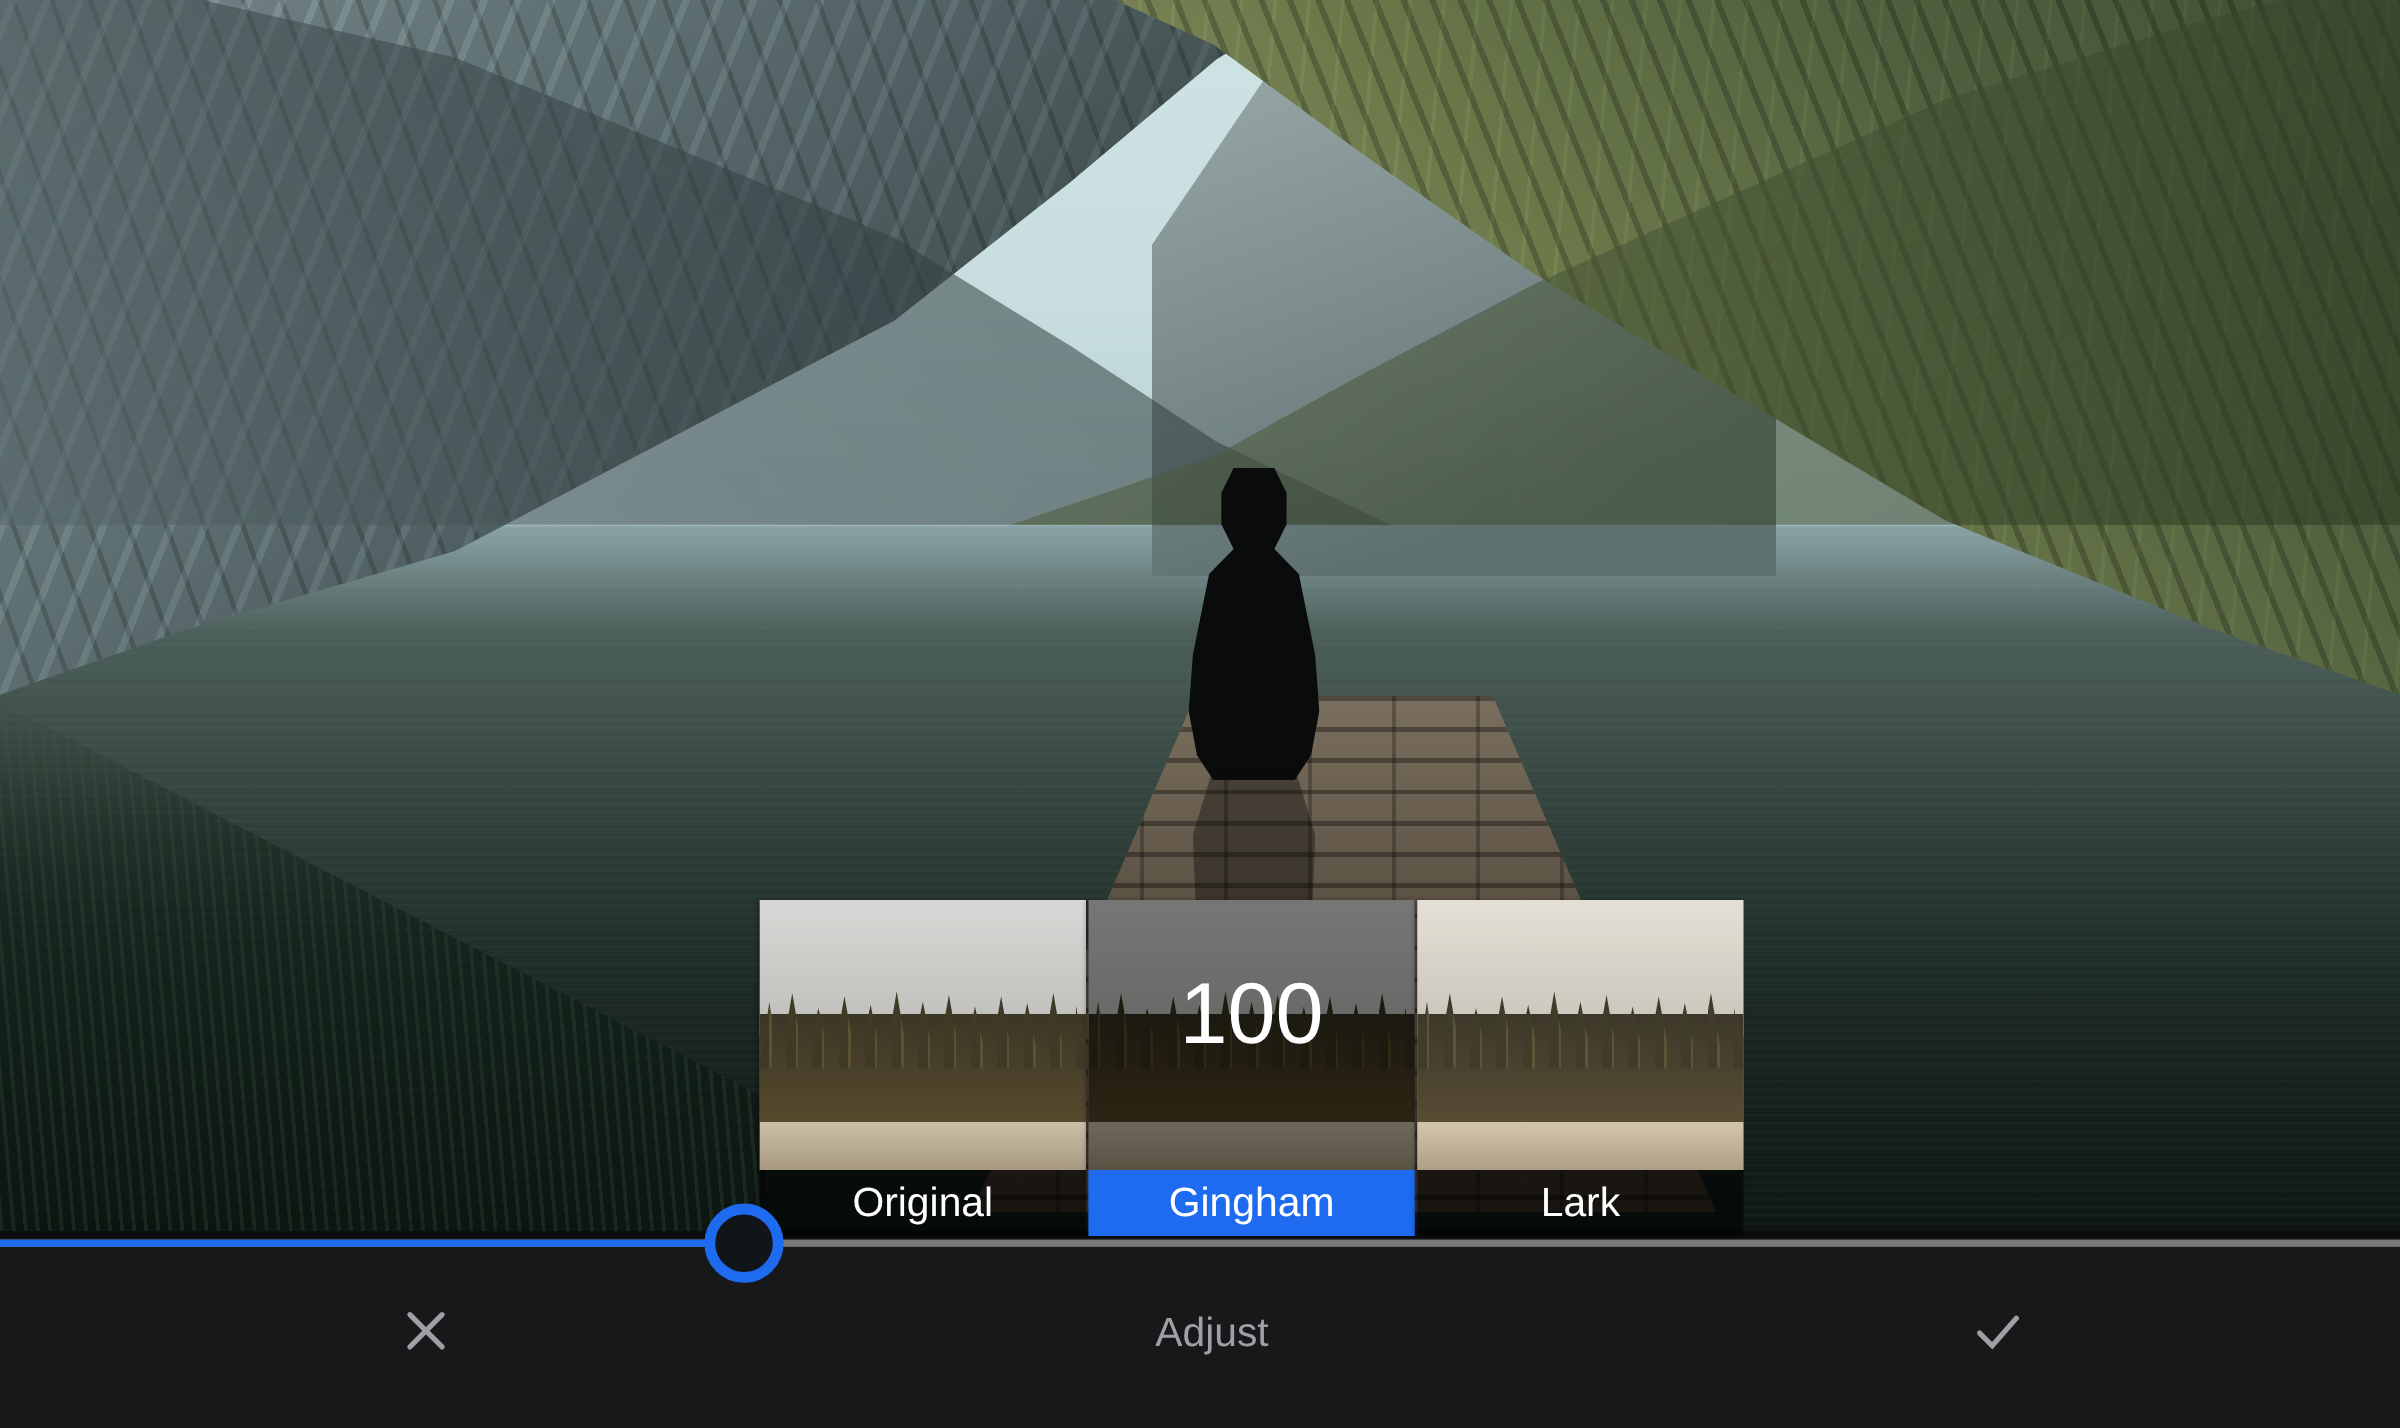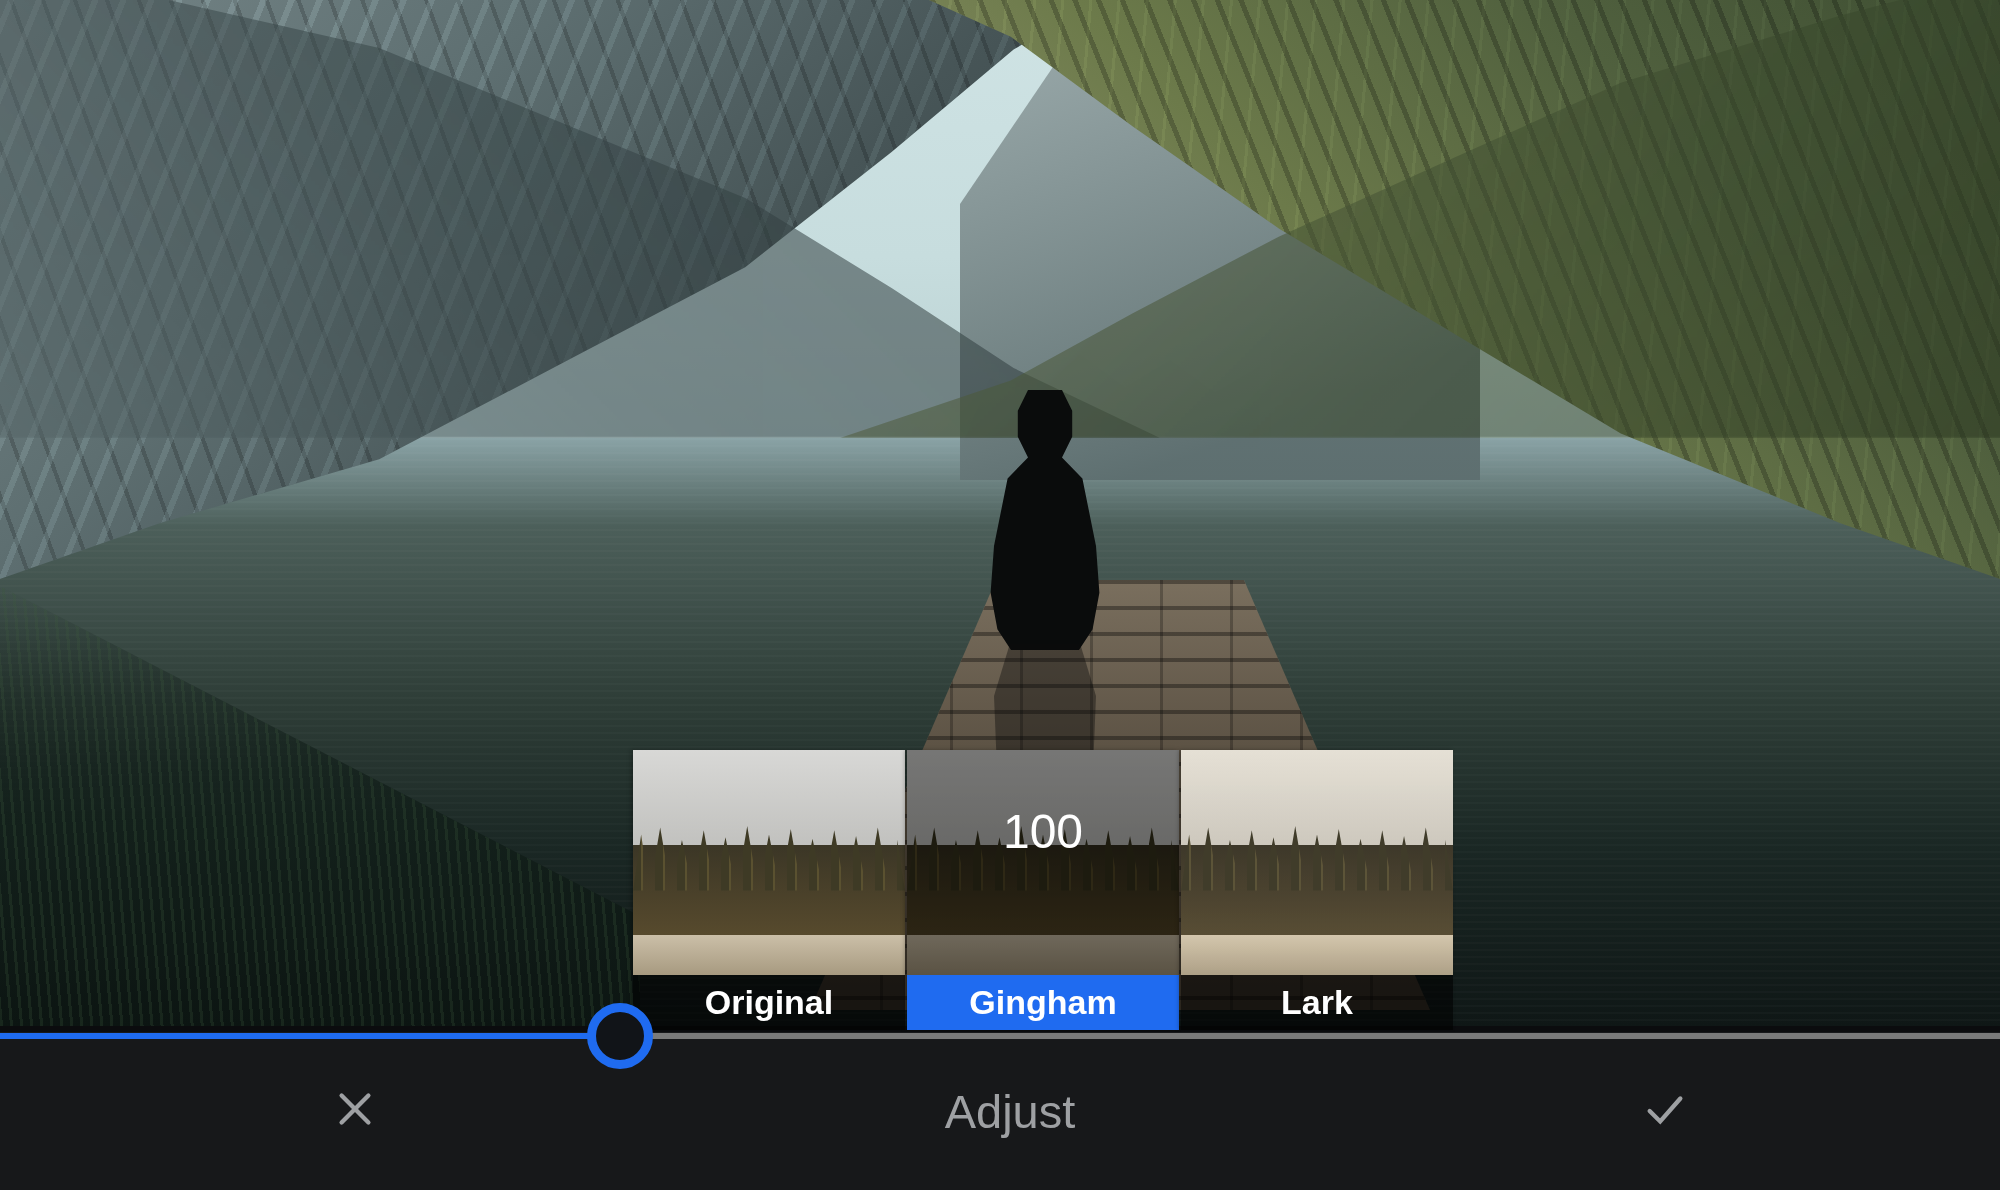--- a/index.html
+++ b/index.html
@@ -265,33 +265,33 @@
   .filter-tile.v-ludwig   .thumb { filter: brightness(0.55) contrast(1.05); }
   .filter-tile.v-gingham  .thumb { filter: brightness(1.02) saturate(0.85) contrast(0.9); }
   .filter-tile.v-aden     .thumb { filter: sepia(0.18) brightness(1.0) saturate(0.9); }
   .filter-tile.v-lark     .thumb { filter: brightness(1.08) saturate(0.95) contrast(0.95); }
 
   .filter-tile .caption {
     height: 55px;
     line-height: 55px;
     text-align: center;
     font-size: 34px;
-    font-weight: 700;
+    font-weight: 400;
     color: #ffffff;
     background: rgba(0,0,0,0.58);
   }
   .filter-tile.selected .caption {
     background: #1f6bf0;
     color: #ffffff;
   }
   .filter-tile .intensity {
     position: absolute;
     left: 0; right: 0; top: 54px;
     text-align: center;
-    font-size: 48px;
+    font-size: 72px;
     font-weight: 400;
     color: #ffffff;
     pointer-events: none;
   }
 
   
   .slider {
     position: absolute;
     left: 0; right: 0;
     top: 1036px;
@@ -325,21 +325,21 @@
     position: absolute;
     left: 0; right: 0;
     top: 1032px; bottom: 0;
     background: #17181a;
     display: flex;
     align-items: center;
     justify-content: space-between;
     padding: 0 300px 0 320px;
   }
   .toolbar .center-label {
-    font-size: 47px;
+    font-size: 34px;
     color: #9ea0a3;
     font-weight: 400;
   }
   .toolbar .icon-btn {
     width: 70px; height: 70px;
     display: flex;
     align-items: center;
     justify-content: center;
     cursor: pointer;
     color: #9ea0a3;

